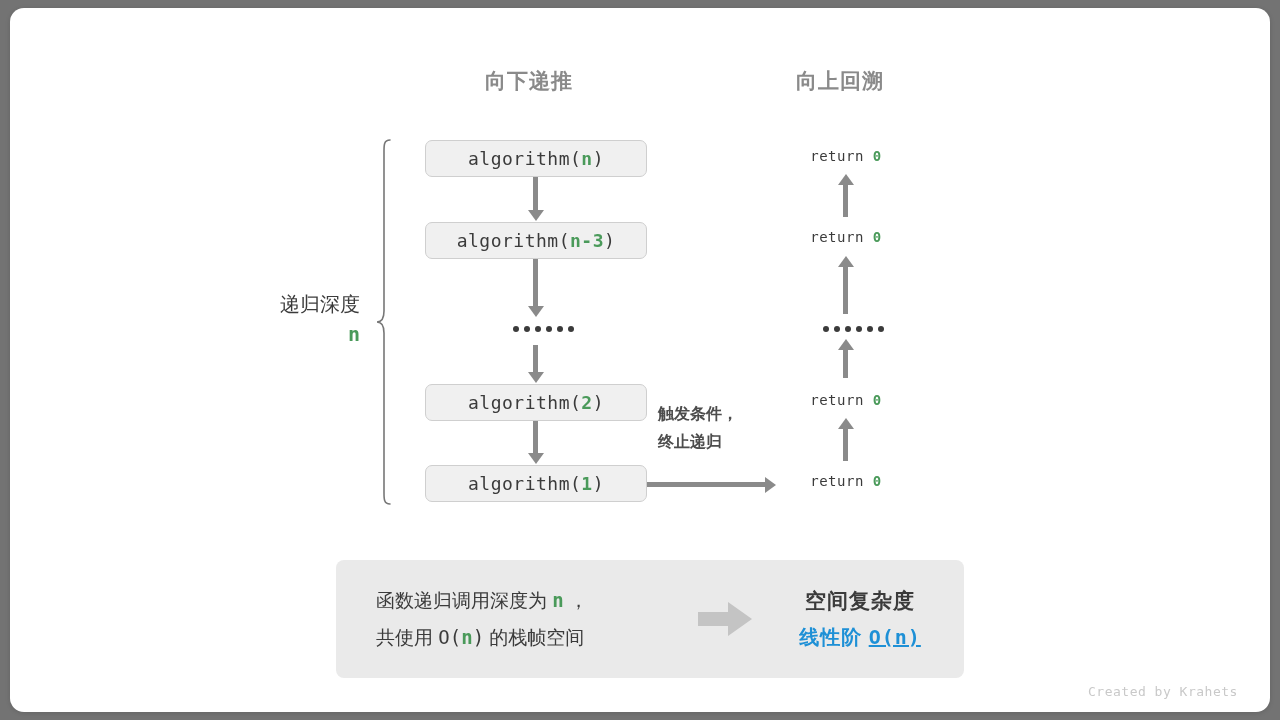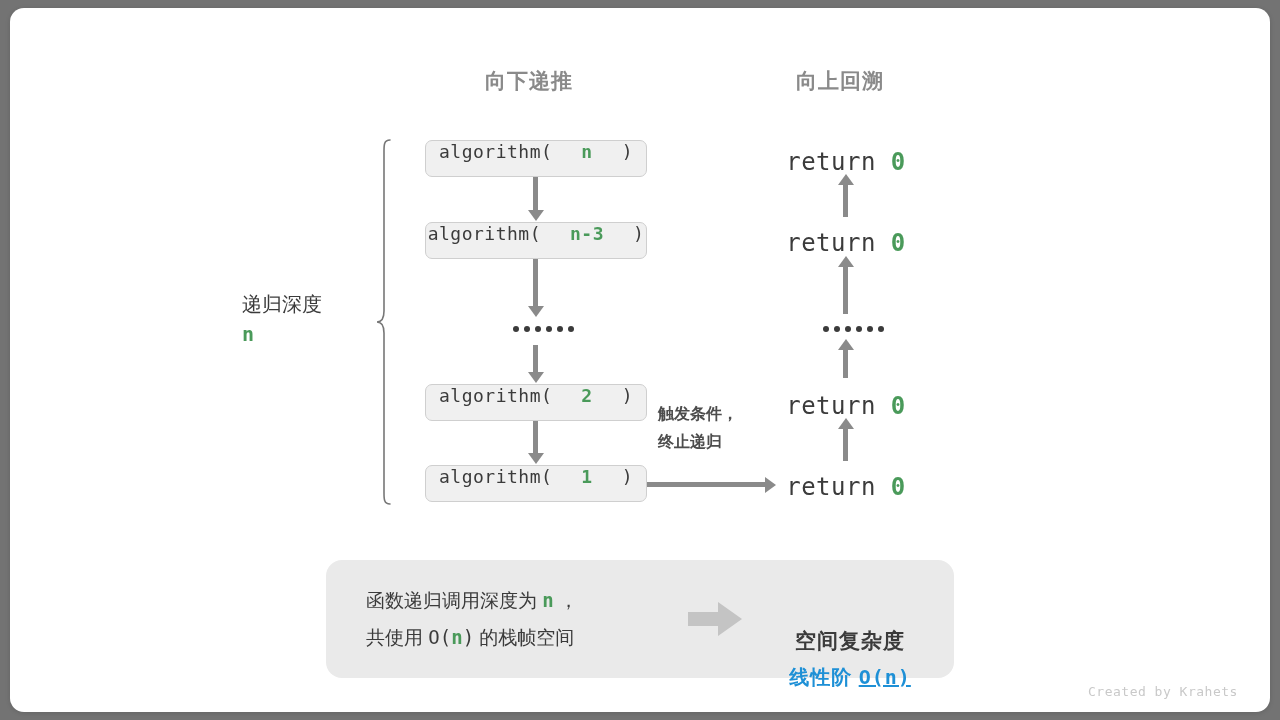--- a/index.html
+++ b/index.html
@@ -46,41 +46,40 @@
   .call-box {
     position: absolute;
     left: 415px;
     width: 222px;
     height: 37px;
     background: #f0f0f0;
     border: 1px solid #cfcfcf;
     border-radius: 7px;
     box-sizing: border-box;
     display: flex;
-    align-items: flex-start;
+    align-items: center;
     justify-content: center;
     font-family: "DejaVu Sans Mono", monospace;
     font-size: 18px;
     color: #3b3b3b;
     letter-spacing: 0.5px;
-    gap: 29px;
   }
   .call-box .arg {
     color: #4a9a5a;
     font-weight: bold;
   }
 
   
   .ret-label {
     position: absolute;
     left: 760px;
     width: 152px;
     text-align: center;
     font-family: "DejaVu Sans Mono", monospace;
-    font-size: 24px;
+    font-size: 14px;
     color: #3b3b3b;
     letter-spacing: 0.5px;
     white-space: nowrap;
   }
   .ret-label .val {
     color: #4a9a5a;
     font-weight: bold;
   }
 
   
@@ -174,47 +173,47 @@
     left: 366px;
     top: 131px;
     width: 16px;
     height: 366px;
   }
   #depth-label {
     position: absolute;
     left: 232px;
     top: 281px;
     width: 118px;
-    text-align: left;
+    text-align: right;
   }
   #depth-label .txt {
     display: block;
     font-size: 20px;
     color: #3b3b3b;
     line-height: 30px;
     white-space: nowrap;
   }
   #depth-label .var {
     display: block;
     font-family: "DejaVu Sans Mono", monospace;
     font-size: 20px;
     font-weight: bold;
     color: #4a9a5a;
     line-height: 30px;
   }
 
   
   #summary-panel {
     position: absolute;
-    left: 316px;
+    left: 326px;
     top: 552px;
     width: 628px;
     height: 118px;
     background: #eaeaea;
-    border-radius: 16px;
+    border-radius: 8px;
   }
   #summary-left {
     position: absolute;
     left: 40px;
     top: 22px;
     font-size: 19px;
     color: #3b3b3b;
     line-height: 37px;
     white-space: nowrap;
   }
@@ -233,21 +232,20 @@
     top: 42px;
     width: 54px;
     height: 34px;
   }
   #summary-right {
     position: absolute;
     left: 440px;
     top: 22px;
     width: 168px;
     text-align: center;
-    margin-top: 40px;
   }
   #summary-right .title {
     display: block;
     font-size: 21px;
     font-weight: bold;
     color: #3b3b3b;
     line-height: 37px;
     letter-spacing: 1px;
     white-space: nowrap;
   }

